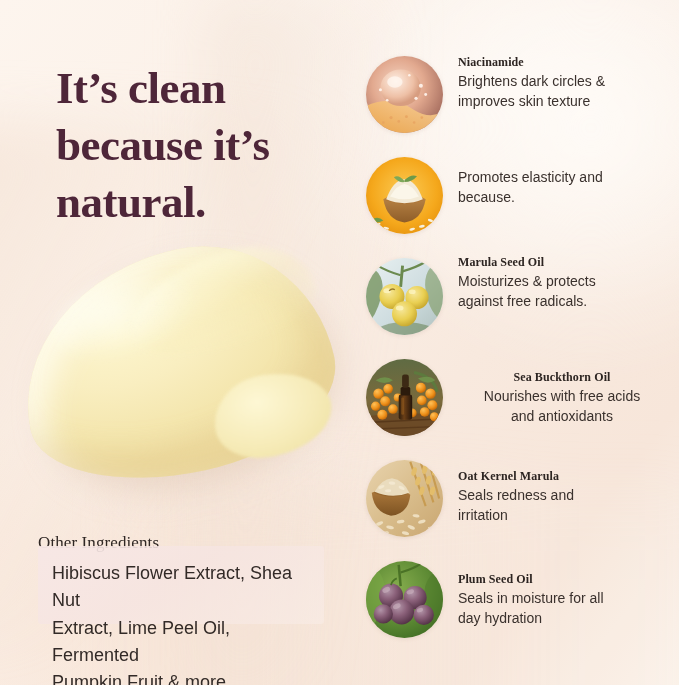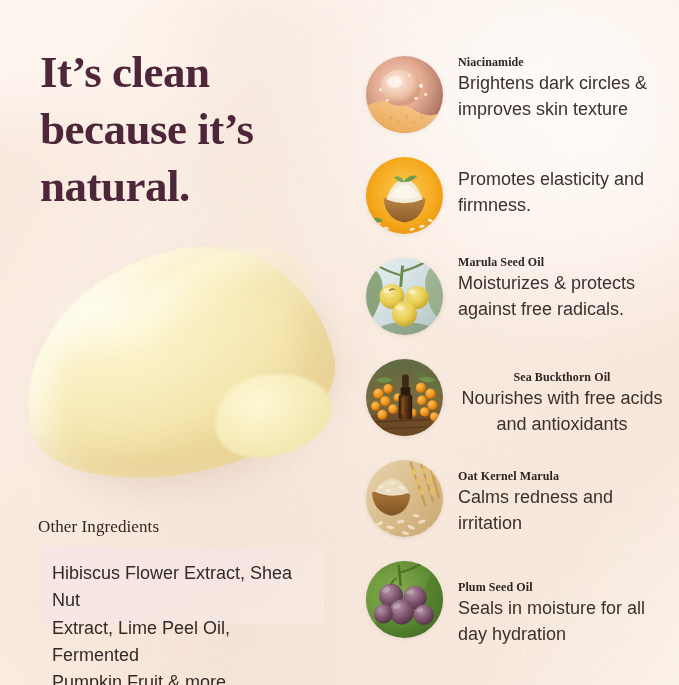--- a/index.html
+++ b/index.html
@@ -56,21 +56,21 @@
     position: absolute;
     left: 40px;
     top: 44px;
     width: 310px;
     font-family: "Liberation Serif", serif;
     font-weight: 700;
     font-size: 45px;
     line-height: 1.27;
     letter-spacing: -0.5px;
     color: #4e2639;
-    margin: 0;
+    margin: 16px;
   }
   .headline .ln { display: block; }
 
   
   .swatch-wrap {
     position: absolute;
     left: 8px;
     top: 232px;
     width: 350px;
     height: 280px;
@@ -120,21 +120,21 @@
     width: 150px; height: 74px;
     transform: rotate(-16deg);
     border-radius: 50%;
     background: radial-gradient(ellipse at 40% 40%, rgba(255,255,245,0.75) 0%, rgba(255,255,245,0) 72%);
     filter: blur(7px);
   }
 
   .other-heading {
     position: absolute;
     left: 38px;
-    top: 517px;
+    top: 533px;
     font-family: "Liberation Serif", serif;
     font-size: 17px;
     font-weight: 400;
     color: #2f2724;
     letter-spacing: 0.1px;
     text-align: center;
   }
   .other-box {
     position: absolute;
     left: 38px;
@@ -187,34 +187,34 @@
   .ing-name {
     font-family: "Liberation Serif", serif;
     font-size: 12px;
     font-weight: 700;
     color: #2d2522;
     line-height: 1.15;
     letter-spacing: 0.1px;
     margin: 0 0 1px 0;
   }
   .ing-desc {
-    font-size: 18px;
+    font-size: 14px;
     line-height: 1.44;
     color: #3a312d;
     margin: 0;
     white-space: pre-line;
   }
 
   
   .ing-row.v1 .ing-text { top: 2px; }
   .ing-row.v2 .ing-text { top: 12px; }
   .ing-row.v3 .ing-text { top: 0; }
   .ing-row.v4 .ing-text { top: 14px; text-align: center; }
   .ing-row.v5 .ing-text { top: 12px; }
-  .ing-row.v6 .ing-text { top: 14px; margin-top: 8px; }
+  .ing-row.v6 .ing-text { top: 14px; }
 </style>
 </head>
 <body>
 
 <div id="poster">
 
   <div class="bg-wash wash-a"></div>
   <div class="bg-wash wash-b"></div>
   <div class="bg-wash wash-c"></div>
   <div class="bg-wash wash-d"></div>
@@ -315,21 +315,21 @@
             <ellipse cx="21" cy="74" rx="3.0" ry="1.3" transform="rotate(12 21 74)"></ellipse>
             <ellipse cx="58" cy="72" rx="3.1" ry="1.4" transform="rotate(-8 58 72)"></ellipse>
             <ellipse cx="67" cy="66" rx="2.9" ry="1.3" transform="rotate(22 67 66)"></ellipse>
             <ellipse cx="48" cy="75" rx="3.0" ry="1.3" transform="rotate(-14 48 75)"></ellipse>
           </g>
           <path d="M4 66 Q 12 60 18 66 Q 11 70 4 66 Z" fill="#6d9a4a"></path>
         </svg>
       </div>
       <div class="ing-text">
         <p class="ing-desc">Promotes elasticity and
-firmness.</p>
+because.</p>
       </div>
     </div>
 
     <div class="ing-row v3">
       <div class="ing-thumb">
         <svg viewBox="0 0 80 80">
           <defs>
             <linearGradient id="g3a" x1="0" y1="0" x2="1" y2="1">
               <stop offset="0%" stop-color="#e9f1f2"></stop>
               <stop offset="55%" stop-color="#cfdde0"></stop>
@@ -468,21 +468,21 @@
             <ellipse cx="68" cy="71" rx="3.8" ry="1.7" transform="rotate(6 68 71)"></ellipse>
             <ellipse cx="20" cy="76" rx="3.8" ry="1.7" transform="rotate(-10 20 76)"></ellipse>
             <ellipse cx="41" cy="76" rx="3.8" ry="1.7" transform="rotate(16 41 76)"></ellipse>
             <ellipse cx="62" cy="76" rx="3.8" ry="1.7" transform="rotate(-20 62 76)"></ellipse>
             <ellipse cx="52" cy="58" rx="3.6" ry="1.6" transform="rotate(10 52 58)"></ellipse>
           </g>
         </svg>
       </div>
       <div class="ing-text">
         <p class="ing-name">Oat Kernel Marula</p>
-        <p class="ing-desc">Calms redness and
+        <p class="ing-desc">Seals redness and
 irritation</p>
       </div>
     </div>
 
     <div class="ing-row v6">
       <div class="ing-thumb">
         <svg viewBox="0 0 80 80">
           <defs>
             <radialGradient id="g6a" cx="40%" cy="35%" r="75%">
               <stop offset="0%" stop-color="#86ad4e"></stop>

